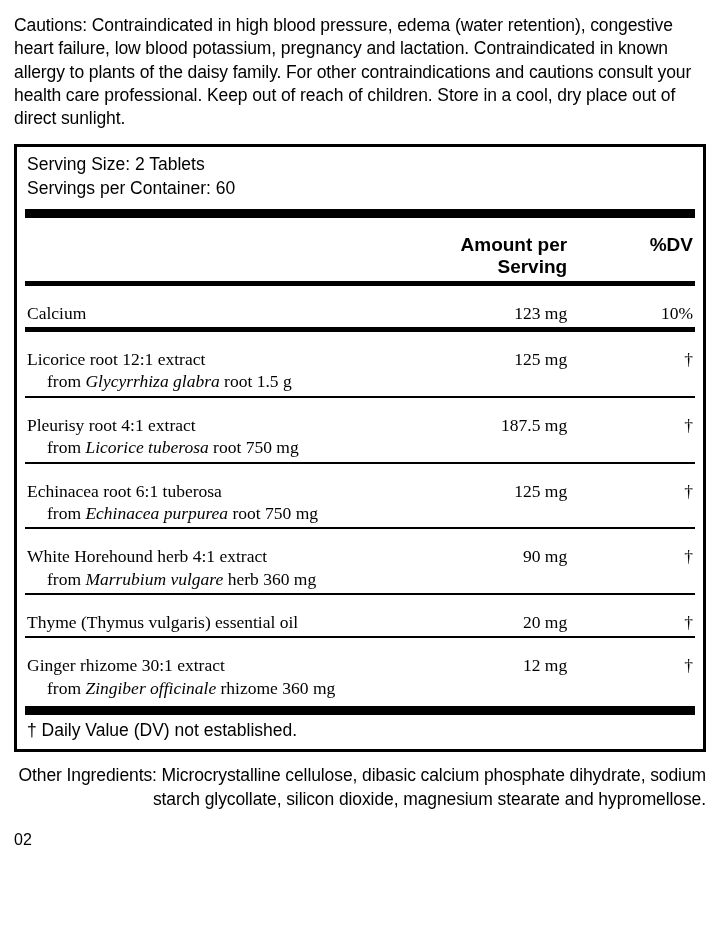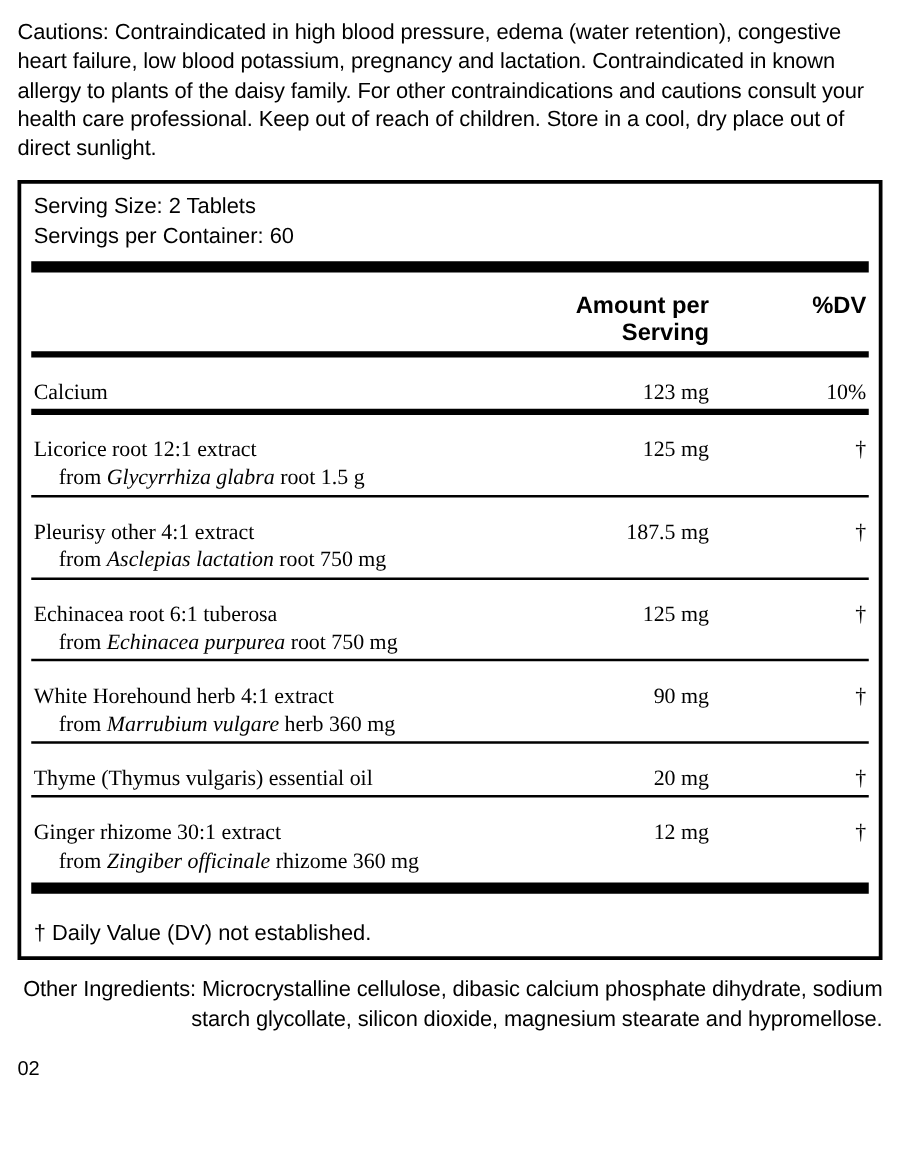--- a/index.html
+++ b/index.html
@@ -106,21 +106,21 @@
   .sub {
     padding-left: 20px;
     display: block;
   }
   .sub i, .ital {
     font-style: italic;
   }
 
   .footnote {
     font-size: 17.5px;
-    padding: 21px 2px 0 2px;
+    padding: 5px 2px 0 2px;
   }
 
   
   .other {
     font-size: 17.5px;
     line-height: 1.33;
     margin: 12px 0 0 0;
     letter-spacing: -0.1px;
     text-align: right;
   }
@@ -187,22 +187,22 @@
         </tr>
 
         <tr class="divider">
             <td colspan="3">
               <div></div>
             </td>
           </tr>
 
         <tr class="cell-row">
           <td class="col-name">
-            <span>Pleurisy other 4:1 extract</span>
-            <span class="sub"><span>from </span><span class="ital">Asclepias lactation</span><span> root 750 mg</span></span>
+            <span>Pleurisy root 4:1 extract</span>
+            <span class="sub"><span>from </span><span class="ital">Licorice tuberosa</span><span> root 750 mg</span></span>
           </td>
           <td class="col-amt">187.5 mg</td>
           <td class="col-dv">†</td>
         </tr>
 
         <tr class="divider">
             <td colspan="3">
               <div></div>
             </td>
           </tr>

